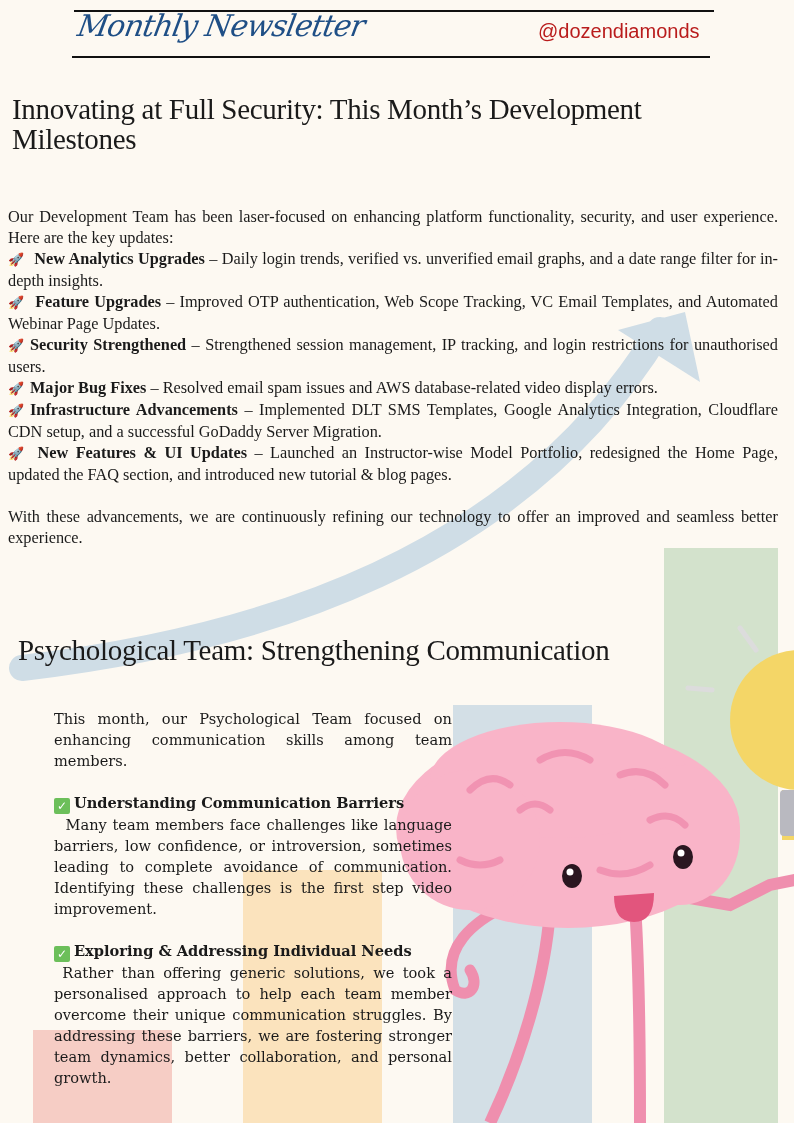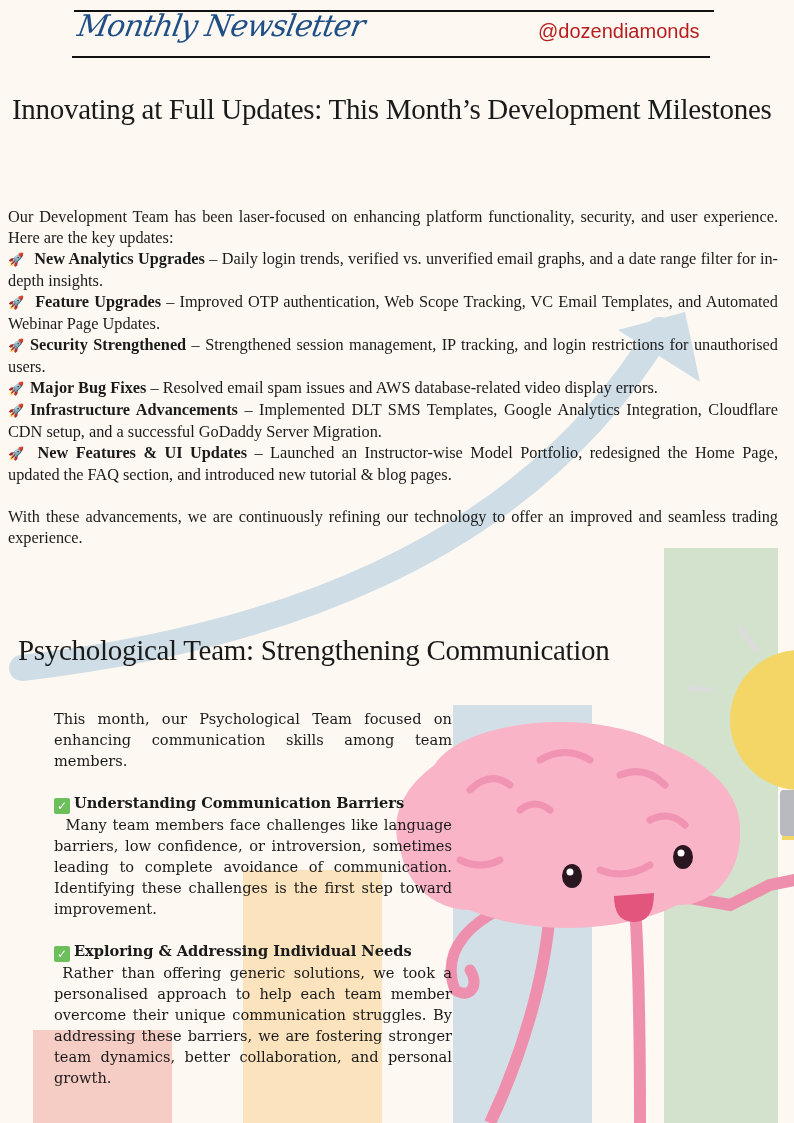--- a/index.html
+++ b/index.html
@@ -97,36 +97,36 @@
     <circle cx="681" cy="853" r="3.5" fill="#fff"></circle>
     <path d="M614 896 L654 893 Q654 922 634 922 Q614 922 614 896 Z" fill="#e2557d"></path>
   </svg>
 </div>
 
 <div class="rule" style="left:74px;top:10px;width:640px;"></div>
 <div class="brand">Monthly Newsletter</div>
 <div class="handle">@dozendiamonds</div>
 <div class="rule" style="left:72px;top:56px;width:638px;"></div>
 
-<h1 class="title1">Innovating at Full Updates: This Month’s Development Milestones</h1>
+<h1 class="title1">Innovating at Full Security: This Month’s Development Milestones</h1>
 
 <div class="dev-body">
   <p>Our Development Team has been laser-focused on enhancing platform functionality, security, and user experience. Here are the key updates:</p>
   <p class="item"><span class="rocket">🚀</span> <b>New Analytics Upgrades</b><span> – Daily login trends, verified vs. unverified email graphs, and a date range filter for in-depth insights.</span></p>
   <p class="item"><span class="rocket">🚀</span> <b>Feature Upgrades</b><span> – Improved OTP authentication, Web Scope Tracking, VC Email Templates, and Automated Webinar Page Updates.</span></p>
   <p class="item"><span class="rocket">🚀</span><b>Security Strengthened</b><span> – Strengthened session management, IP tracking, and login restrictions for unauthorised users.</span></p>
   <p class="item"><span class="rocket">🚀</span><b>Major Bug Fixes</b><span> – Resolved email spam issues and AWS database-related video display errors.</span></p>
   <p class="item"><span class="rocket">🚀</span><b>Infrastructure Advancements</b><span> – Implemented DLT SMS Templates, Google Analytics Integration, Cloudflare CDN setup, and a successful GoDaddy Server Migration.</span></p>
   <p class="item"><span class="rocket">🚀</span> <b>New Features &amp; UI Updates</b><span> – Launched an Instructor-wise Model Portfolio, redesigned the Home Page, updated the FAQ section, and introduced new tutorial &amp; blog pages.</span></p>
-  <p class="closing">With these advancements, we are continuously refining our technology to offer an improved and seamless trading experience.</p>
+  <p class="closing">With these advancements, we are continuously refining our technology to offer an improved and seamless better experience.</p>
 </div>
 
 <h2 class="title2">Psychological Team: Strengthening Communication</h2>
 
 <div class="psy-body">
   <p>This month, our Psychological Team focused on enhancing communication skills among team members.</p>
   <div class="gap"></div>
   <p><span class="check">✓</span><b>Understanding Communication Barriers</b></p>
-  <p style="white-space:pre-wrap;">  Many team members face challenges like language barriers, low confidence, or introversion, sometimes leading to complete avoidance of communication. Identifying these challenges is the first step toward improvement.</p>
+  <p style="white-space:pre-wrap;">  Many team members face challenges like language barriers, low confidence, or introversion, sometimes leading to complete avoidance of communication. Identifying these challenges is the first step video improvement.</p>
   <div class="gap"></div>
   <p><span class="check">✓</span><b>Exploring &amp; Addressing Individual Needs</b></p>
   <p style="white-space:pre-wrap;"> Rather than offering generic solutions, we took a personalised approach to help each team member overcome their unique communication struggles. By addressing these barriers, we are fostering stronger team dynamics, better collaboration, and personal growth.</p>
 </div>
 
 </body></html>

